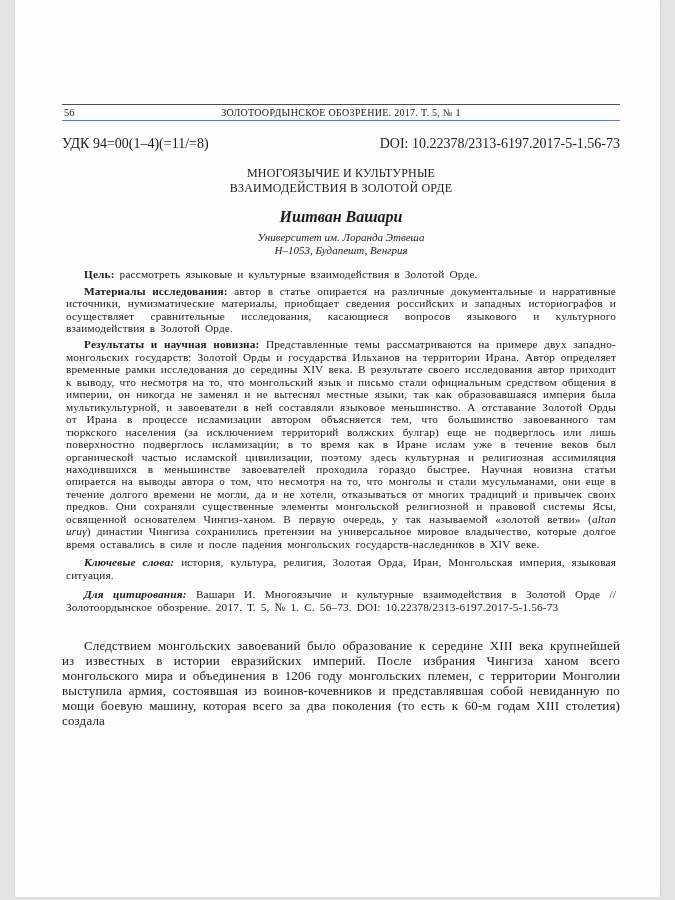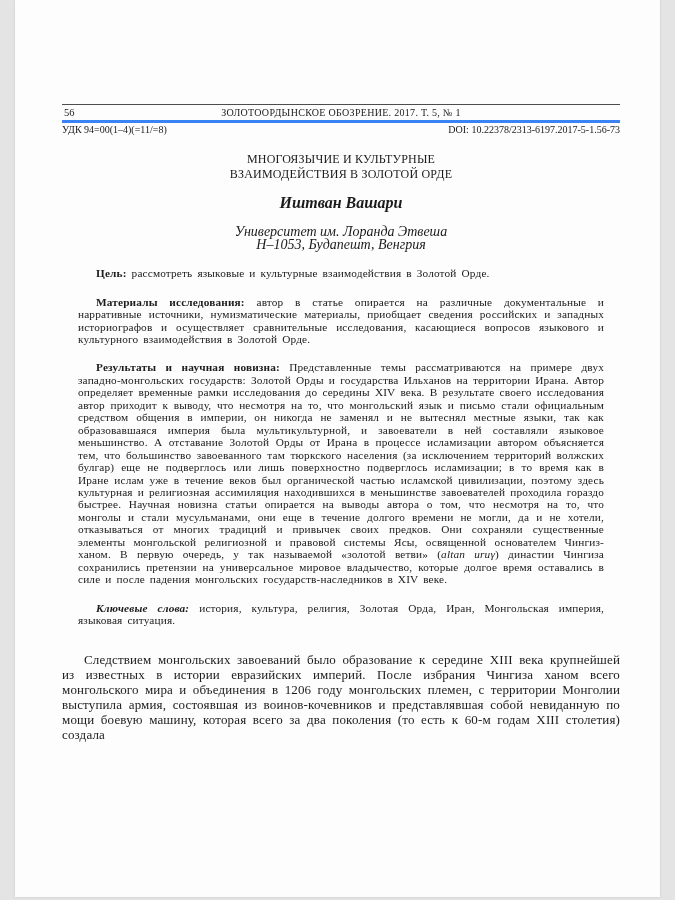--- a/index.html
+++ b/index.html
@@ -20,74 +20,75 @@
   }
   .content{
     position:absolute;
     left:47px;top:0;
     width:558px;
     padding-top:104px;
   }
   
   .running-head{
     border-top:1px solid #4d4d4d;
-    border-bottom:3px solid #3b82f6;
+    border-bottom:1px solid #3b82f6;
     padding:2px 0 1px 0;
     position:relative;
     font-size:10px;
     line-height:12px;
     text-align:center;
     letter-spacing:0.3px;
   }
   .running-head .pagenum{
     position:absolute;left:2px;top:2px;
     font-size:10.5px;letter-spacing:0;
   }
   
   .udc-row{
+    margin-top:16px;
     display:flex;
     justify-content:space-between;
-    font-size:10px;
+    font-size:14px;
     line-height:13px;
   }
   
   .title{
     margin-top:16px;
     text-align:center;
     font-weight:normal;
     font-size:12px;
     line-height:15px;
     letter-spacing:0.2px;
   }
   .author{
     margin-top:14px;
     text-align:center;
     font-weight:bold;
     font-style:italic;
     font-size:16px;
     line-height:14px;
   }
   .affiliation{
-    margin-top:16px;
+    margin-top:7px;
     text-align:center;
     font-style:italic;
-    font-size:14px;
+    font-size:11px;
     line-height:12.6px;
   }
   
   .abstract{
     margin-top:12px;
     font-size:11.3px;
     line-height:12.45px;
     text-align:justify;
     letter-spacing:0.15px;
     word-spacing:2px;
   }
   .abstract p{
-    margin:16px;
+    margin:4px;
     text-indent:18px;
   }
   .abstract p.kw{margin-top:6px;}
   .abstract p.cite{margin-top:7px;}
   .lead{font-weight:bold;}
   .lead-italic{font-weight:bold;font-style:italic;}
   .it{font-style:italic;}
   
   .bodytext{
     margin-top:25px;
@@ -125,20 +126,21 @@
     <div class="affiliation">
       <div>Университет им. Лоранда Этвеша</div>
       <div>H–1053, Будапешт, Венгрия</div>
     </div>
 
     <div class="abstract">
       <p><span class="lead">Цель:</span><span> рассмотреть языковые и культурные взаимодействия в Золотой Орде.</span></p>
       <p><span class="lead">Материалы исследования:</span><span> автор в статье опирается на различные документальные и нарративные источники, нумизматические материалы, приобщает сведения российских и западных историографов и осуществляет сравнительные исследования, касающиеся вопросов языкового и культурного взаимодействия в Золотой Орде.</span></p>
       <p><span class="lead">Результаты и научная новизна:</span><span> Представленные темы рассматриваются на примере двух западно-монгольских государств: Золотой Орды и государства Ильханов на территории Ирана. Автор определяет временные рамки исследования до середины XIV века. В результате своего исследования автор приходит к выводу, что несмотря на то, что монгольский язык и письмо стали официальным средством общения в империи, он никогда не заменял и не вытеснял местные языки, так как образовавшаяся империя была мультикультурной, и завоеватели в ней составляли языковое меньшинство. А отставание Золотой Орды от Ирана в процессе исламизации автором объясняется тем, что большинство завоеванного там тюркского населения (за исключением территорий волжских булгар) еще не подверглось или лишь поверхностно подверглось исламизации; в то время как в Иране ислам уже в течение веков был органической частью исламской цивилизации, поэтому здесь культурная и религиозная ассимиляция находившихся в меньшинстве завоевателей проходила гораздо быстрее. Научная новизна статьи опирается на выводы автора о том, что несмотря на то, что монголы и стали мусульманами, они еще в течение долгого времени не могли, да и не хотели, отказываться от многих традиций и привычек своих предков. Они сохраняли существенные элементы монгольской религиозной и правовой системы Ясы, освященной основателем Чингиз-ханом. В первую очередь, у так называемой «золотой ветви» (</span><span class="it">altan uruγ</span><span>) династии Чингиза сохранились претензии на универсальное мировое владычество, которые долгое время оставались в силе и после падения монгольских государств-наследников в XIV веке.</span></p>
       <p class="kw"><span class="lead-italic">Ключевые слова:</span><span> история, культура, религия, Золотая Орда, Иран, Монгольская империя, языковая ситуация.</span></p>
+      <p class="cite"><span class="lead-italic">Для цитирования:</span><span> Вашари И. Многоязычие и культурные взаимодействия в Золотой Орде // Золотоордынское обозрение. 2017. Т. 5, № 1. С. 56–73. DOI: 10.22378/2313-6197.2017-5-1.56-73</span></p>
     </div>
 
     <div class="bodytext">
       <p>Следствием монгольских завоеваний было образование к середине XIII века крупнейшей из известных в истории евразийских империй. После избрания Чингиза ханом всего монгольского мира и объединения в 1206 году монгольских племен, с территории Монголии выступила армия, состоявшая из воинов-кочевников и представлявшая собой невиданную по мощи боевую машину, которая всего за два поколения (то есть к 60-м годам XIII столетия) создала</p>
     </div>
 
   </div>
 </div>
 
 </body></html>

